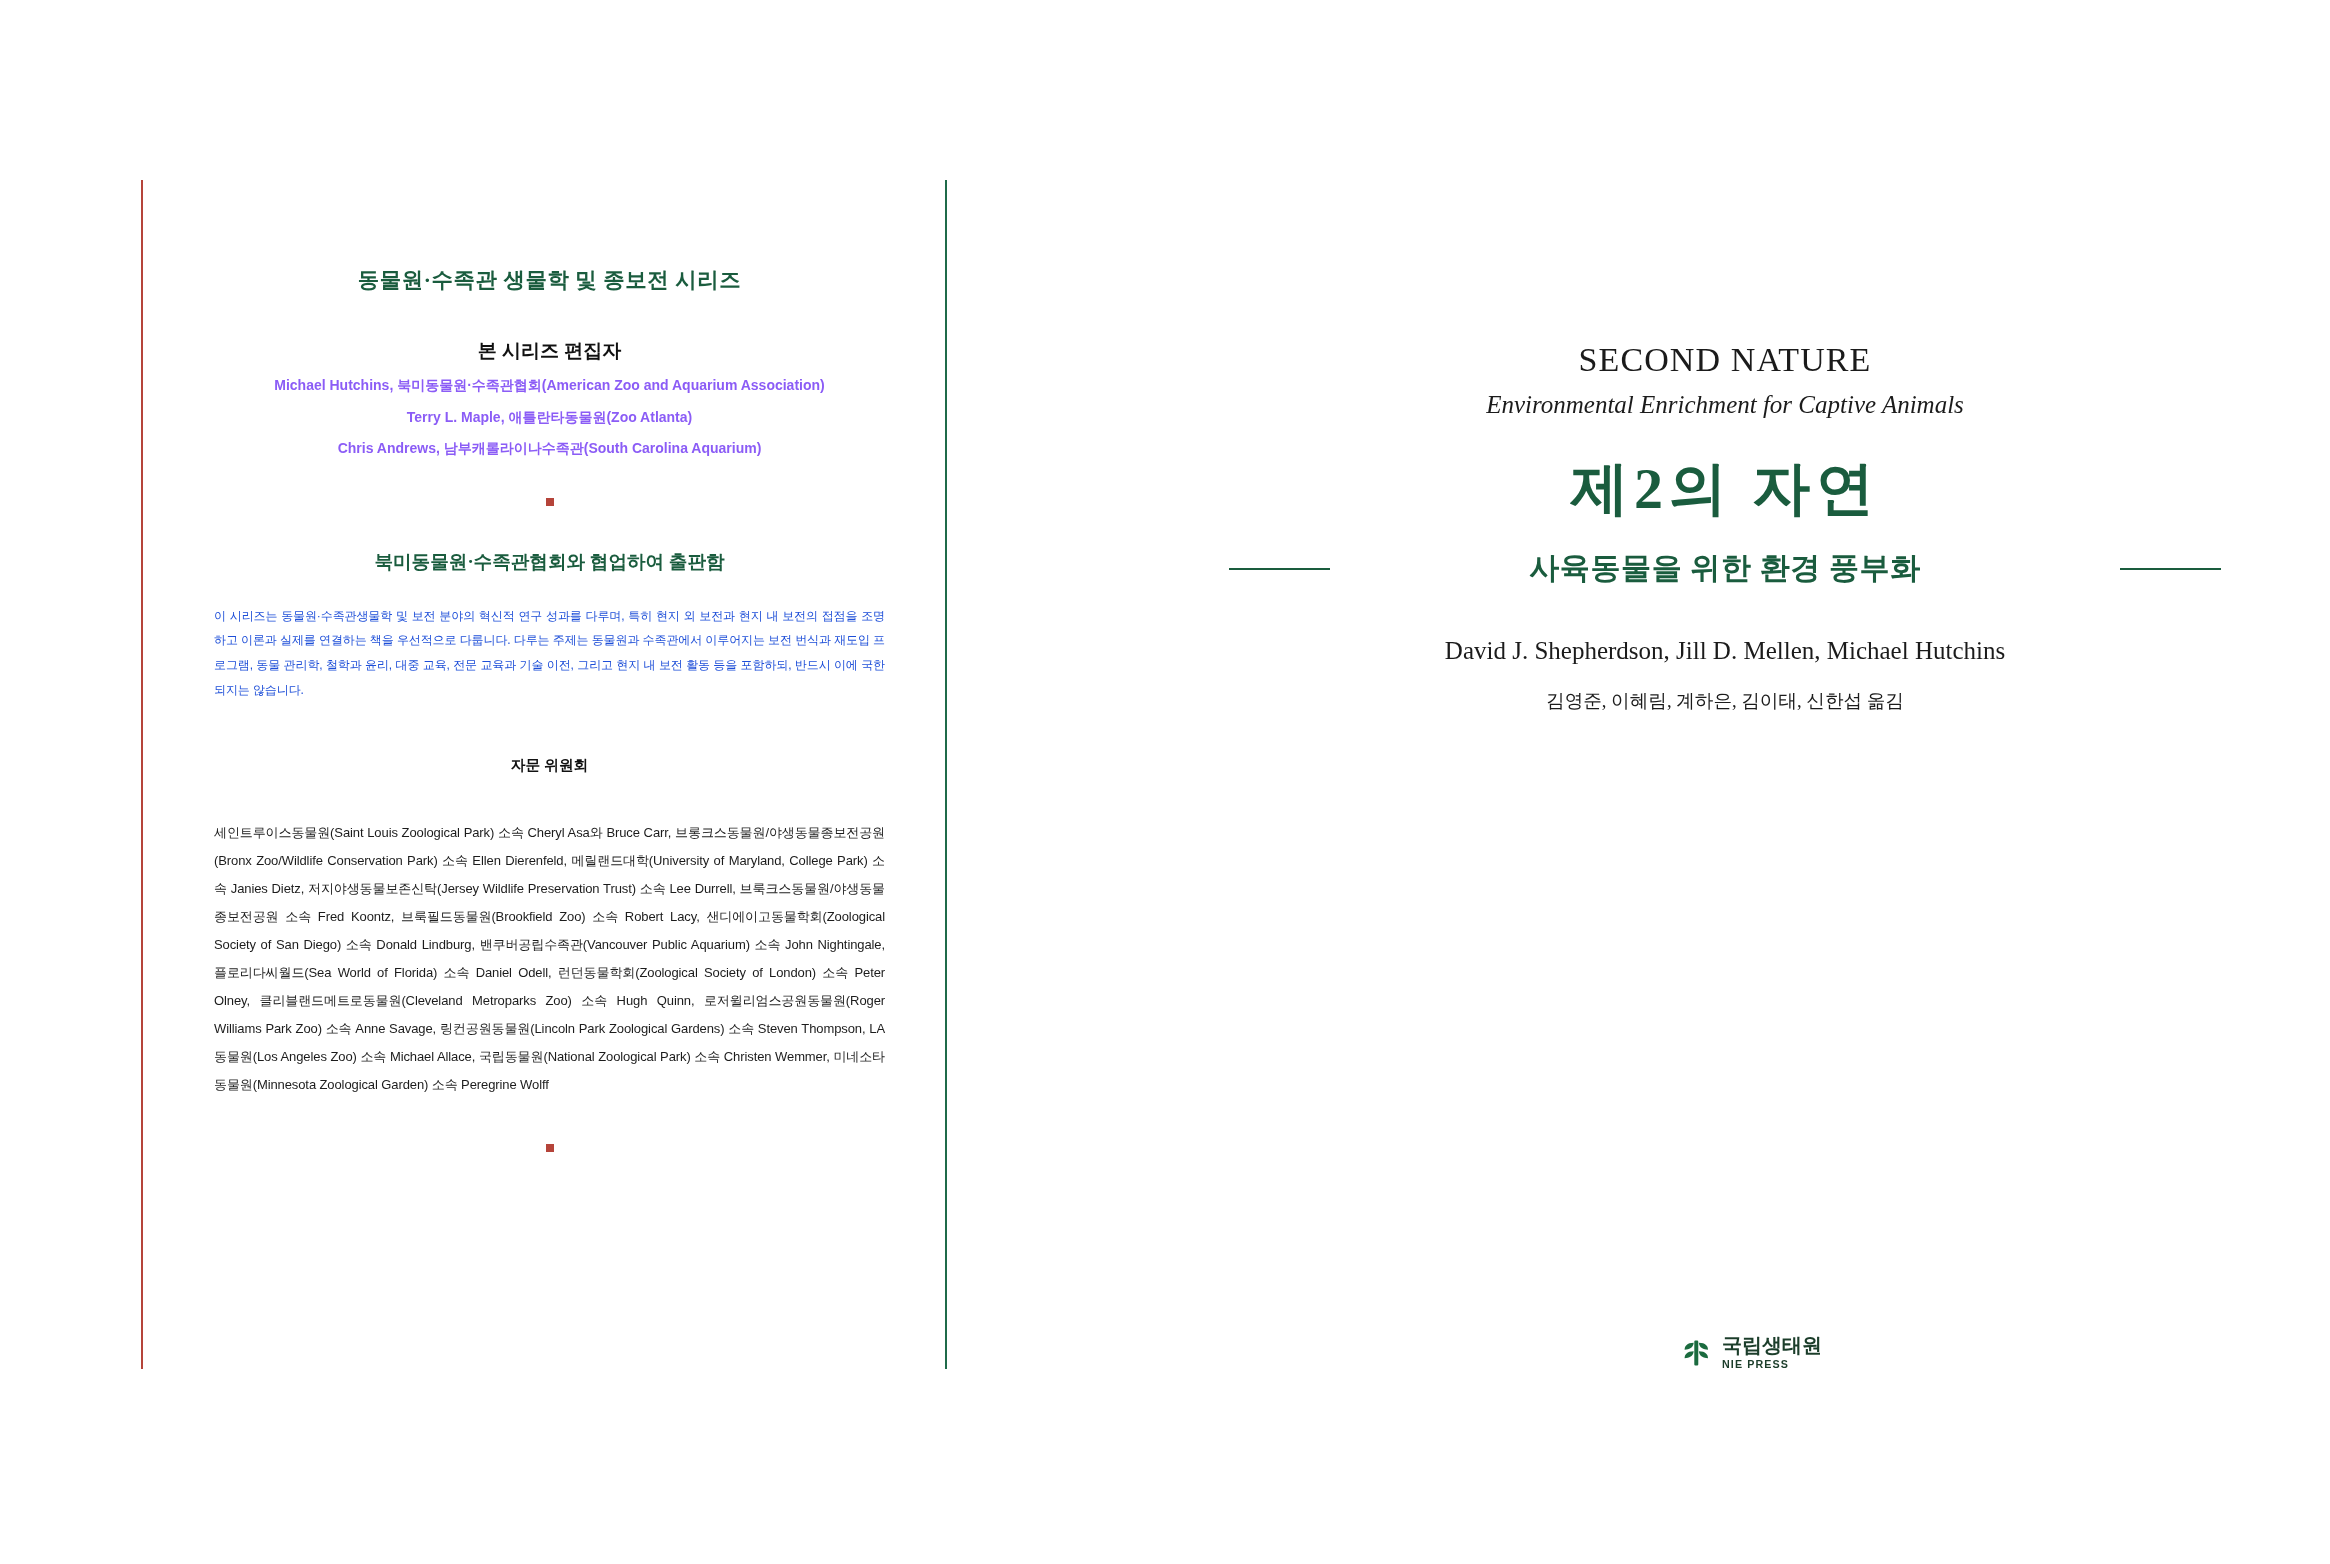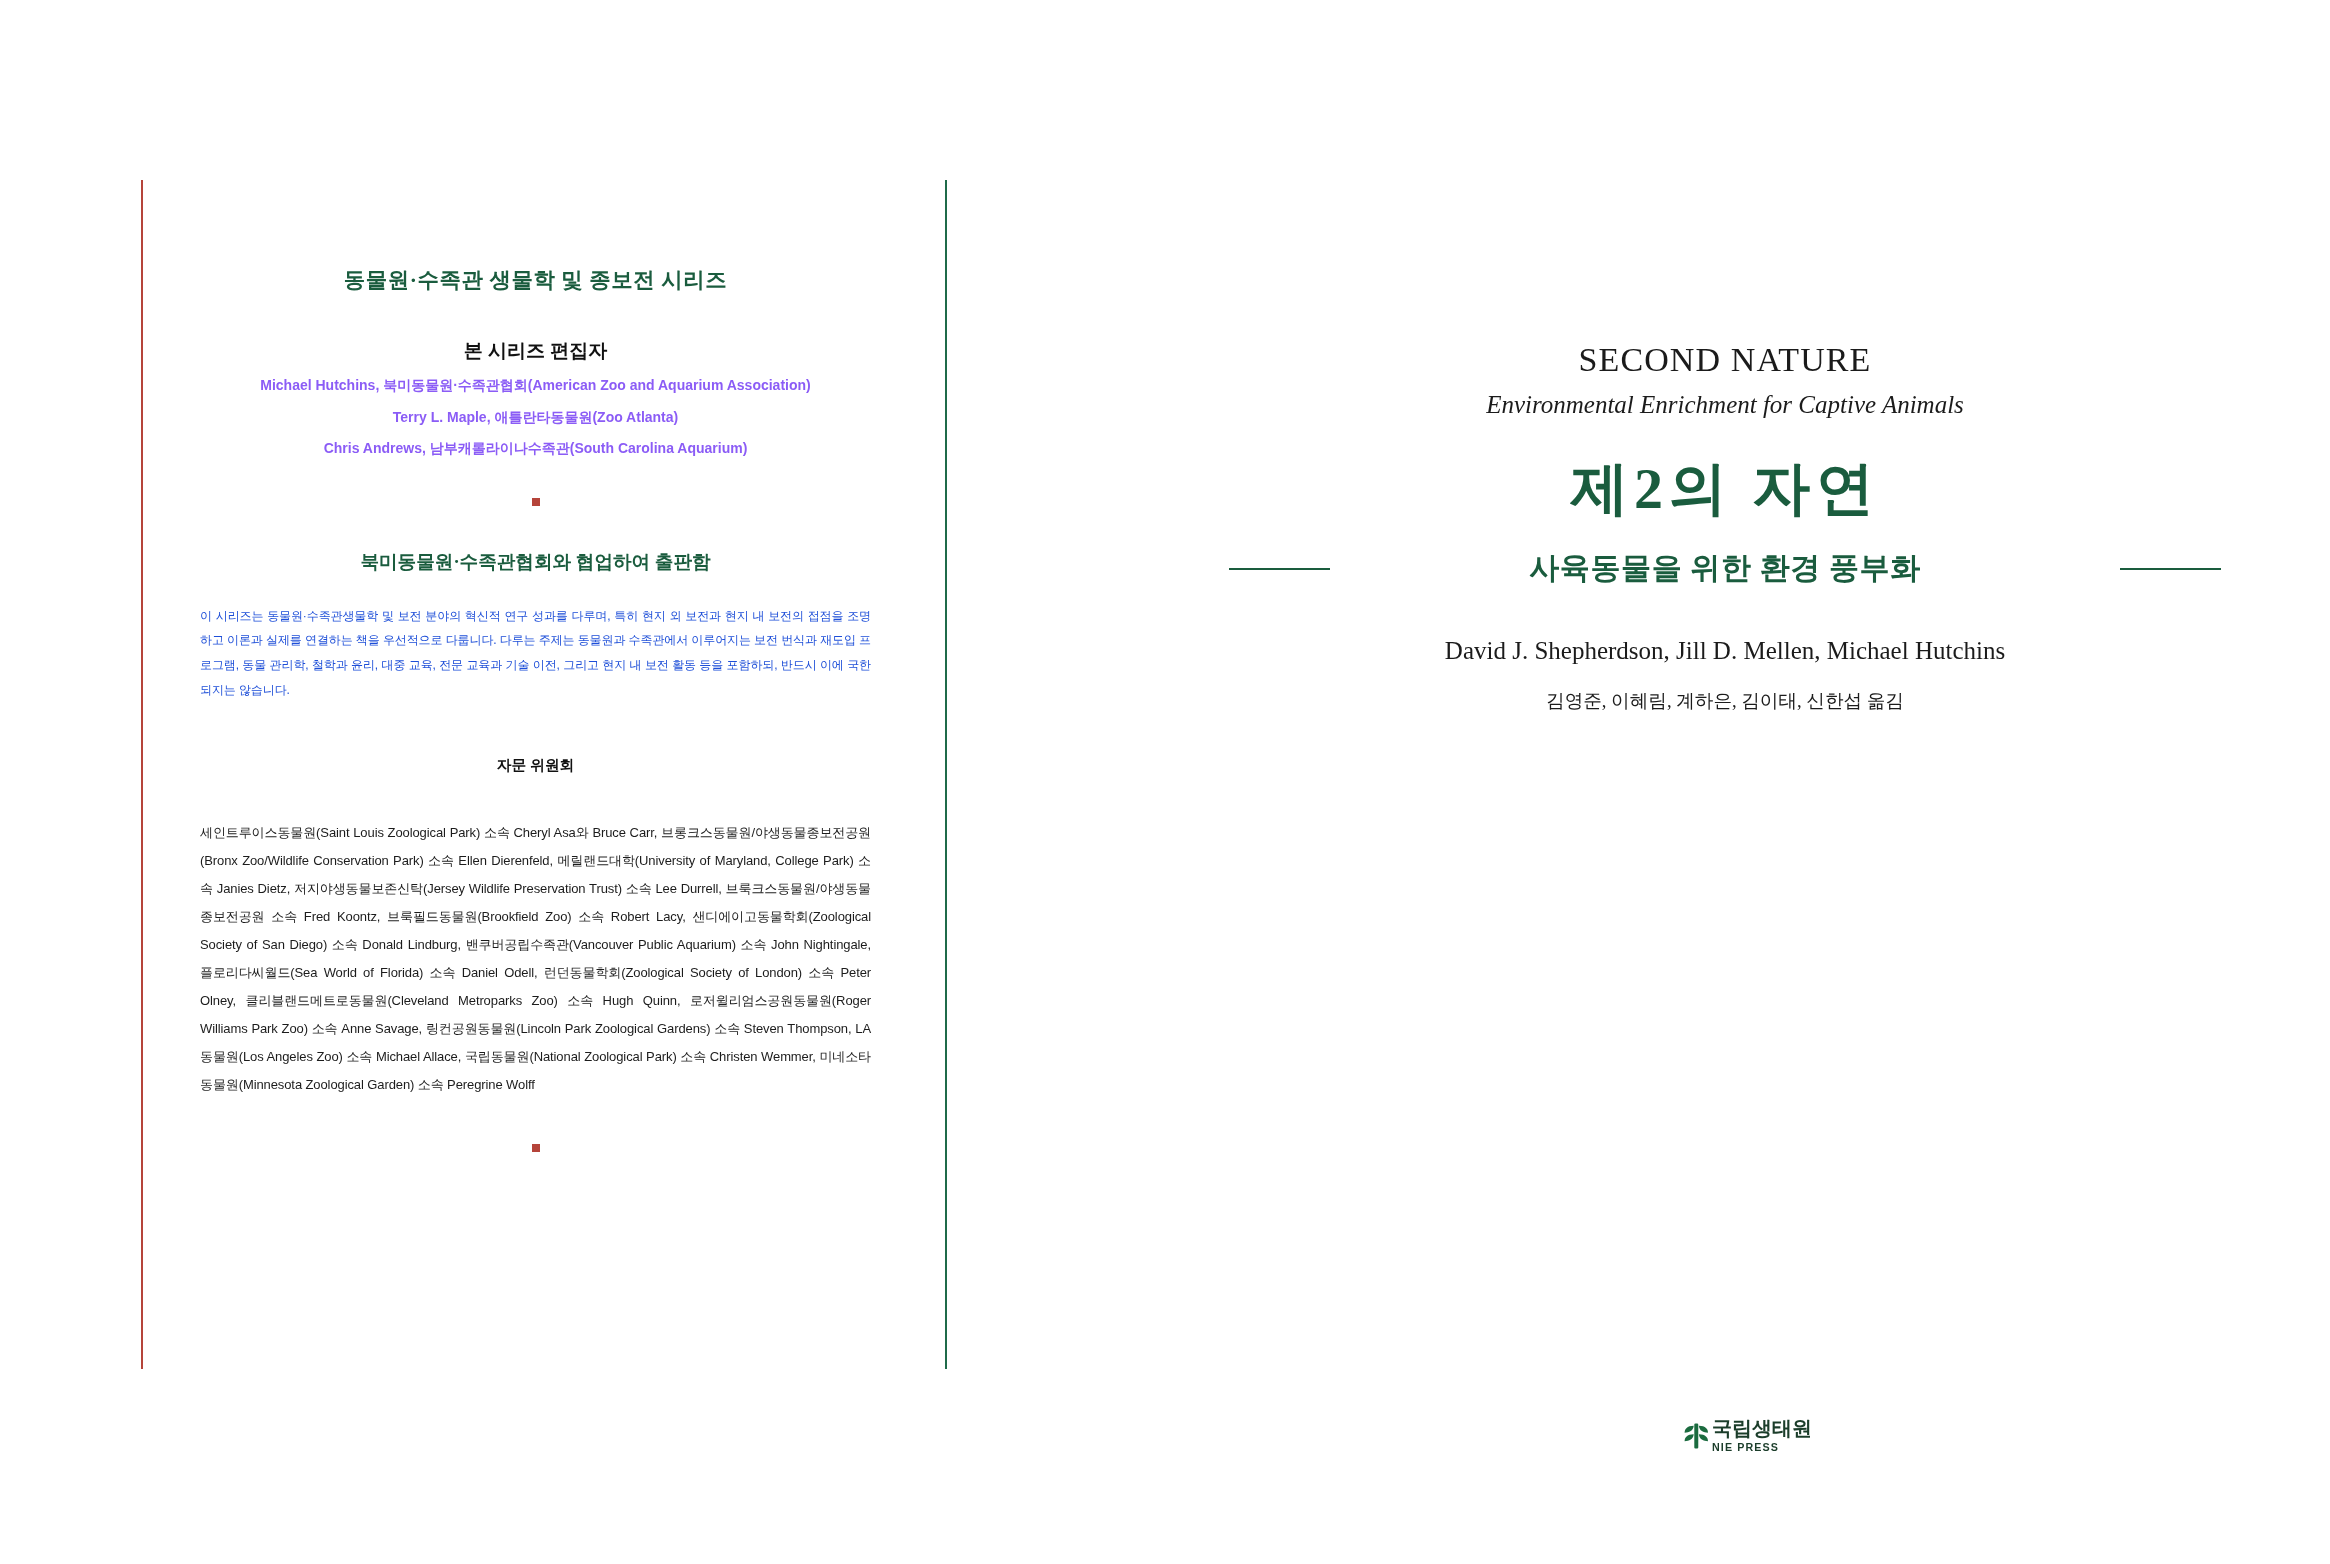--- a/index.html
+++ b/index.html
@@ -42,21 +42,21 @@
   .rule-right {
     position: absolute;
     left: 804px;
     top: 0;
     width: 2.3px;
     height: 1189px;
     background: #1f6b4a;
   }
   .left-inner {
     position: absolute;
-    left: 59px;
+    left: 73px;
     top: 0;
     width: 671px;
   }
 
   .series-title {
     text-align: center;
     font-family: "Liberation Serif", "DejaVu Serif", serif;
     font-size: 21.4px;
     font-weight: 700;
     color: #1a5c3e;
@@ -205,23 +205,24 @@
     font-family: "Liberation Serif", "DejaVu Serif", serif;
     font-size: 18.6px;
     margin-top: 22.5px;
     color: #1b1b1b;
   }
 
   
   .publisher {
     position: absolute;
     left: 1680px;
-    top: 1418px;
+    top: 1335px;
     display: flex;
     align-items: center;
+    gap: 10px;
   }
   .pub-mark {
     width: 32px;
     height: 33px;
     position: relative;
   }
   .pub-text {
     line-height: 1.05;
   }
   .pub-name {

